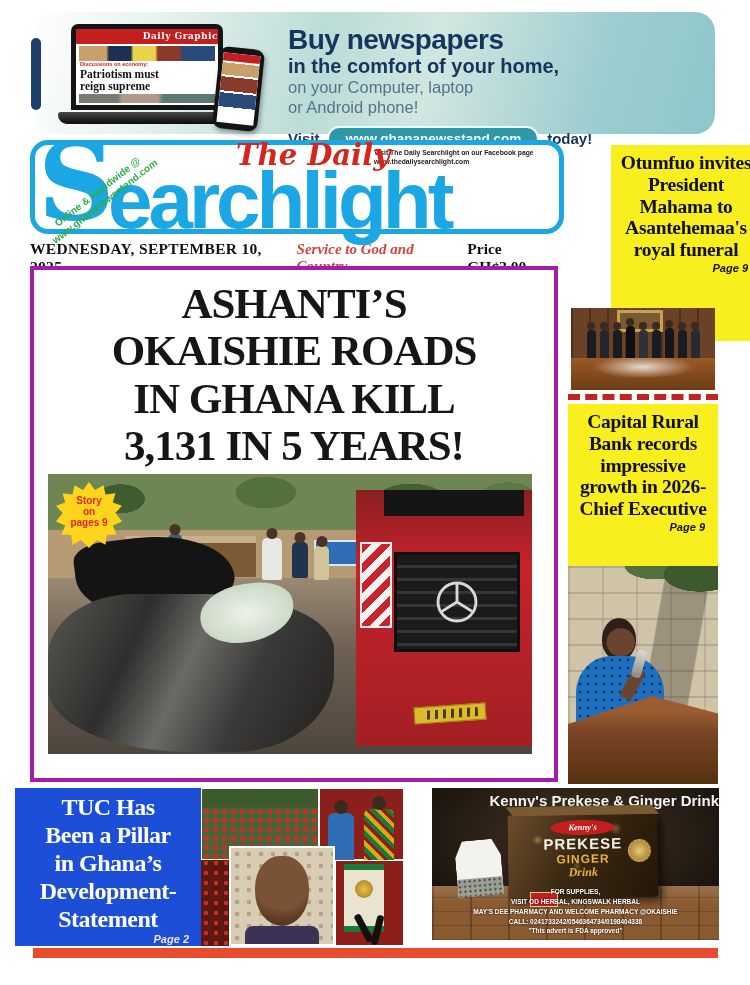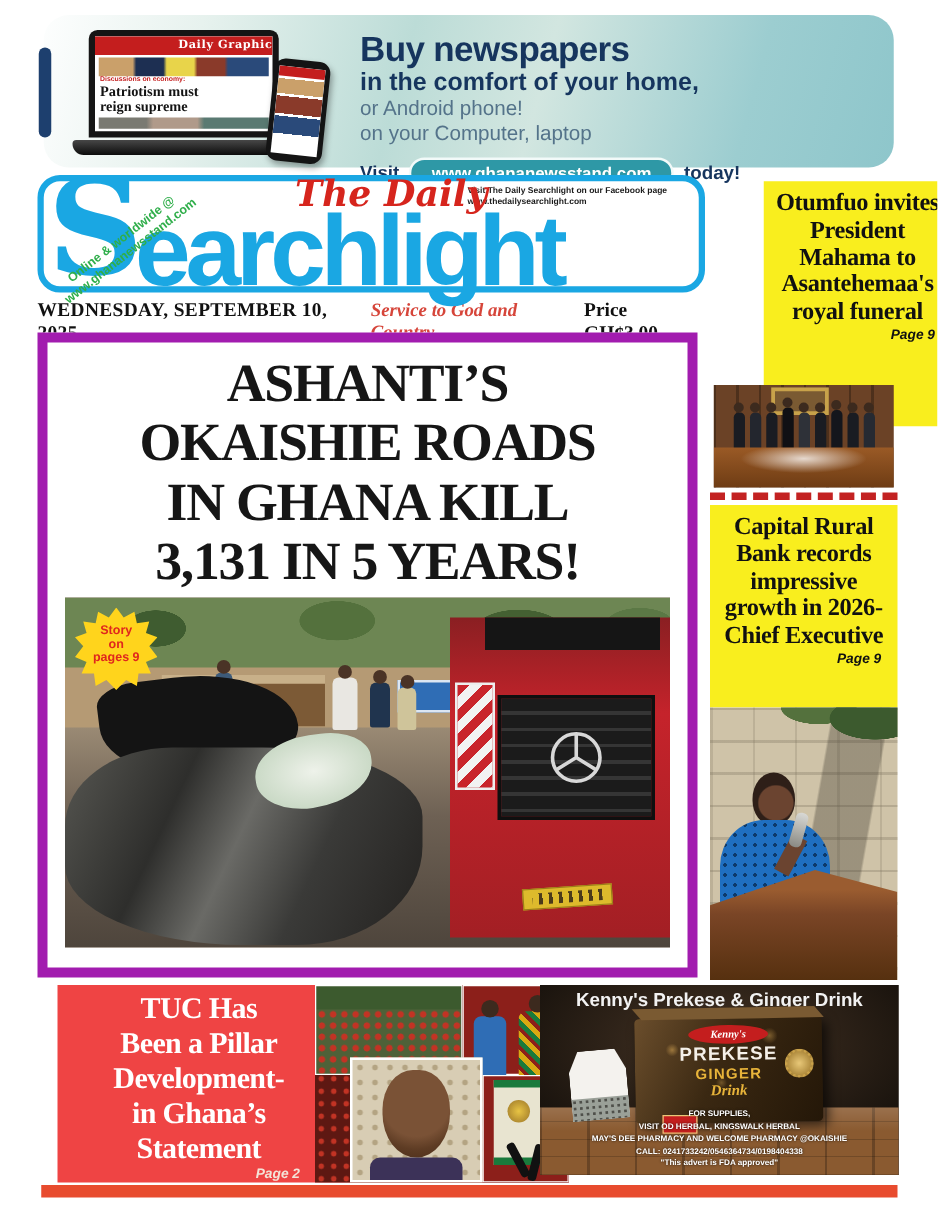--- a/index.html
+++ b/index.html
@@ -51,21 +51,21 @@
 
   
   .dateline{position:absolute;left:30px;top:240px;width:534px;display:flex;
     justify-content:space-between;align-items:baseline;}
   .dl-date{font:700 15.5px "Liberation Serif",serif;color:#111;letter-spacing:.3px;}
   .dl-motto{font:700 15px "Liberation Serif",serif;font-style:italic;color:#d6453a;}
   .dl-price{font:800 15.5px "Liberation Serif",serif;color:#111;}
 
   
   .main-box{position:absolute;left:30px;top:266px;width:528px;height:516px;box-sizing:border-box;
-    border:8px solid #a21caf;background:#fff;}
+    border:4px solid #a21caf;background:#fff;}
   .headline{margin-top:10px;text-align:center;}
   .hl-line{font:800 43px/1.1 "Liberation Serif",serif;color:#161616;letter-spacing:-1px;}
   .photo{position:absolute;left:14px;top:204px;width:484px;height:280px;overflow:hidden;background:#8a7a6a;}
   .cp-foliage{position:absolute;left:0;top:0;width:100%;height:62px;background-color:#6d8653;
     background-image:radial-gradient(40px 24px at 15% 40%,#3f5c30 0 60%,transparent 61%),
       radial-gradient(50px 26px at 45% 30%,#54713d 0 60%,transparent 61%),
       radial-gradient(60px 30px at 75% 45%,#446032 0 60%,transparent 61%),
       radial-gradient(45px 22px at 95% 35%,#5b7845 0 60%,transparent 61%);}
   .cp-structures{position:absolute;left:0;top:56px;width:100%;height:52px;background:#b59a74;}
   .shed1{position:absolute;left:16%;top:6px;width:27%;height:34px;background:#7c5a36;border-top:7px solid #c8b089;}
@@ -135,21 +135,21 @@
   .woman-body{position:absolute;left:8px;top:90px;width:88px;height:92px;border-radius:40% 40% 10% 10%;
     background-color:#1f6fc0;background-image:radial-gradient(#0d3a6b 1.3px,transparent 1.7px);background-size:8px 8px;}
   .mic{position:absolute;left:66px;top:84px;width:10px;height:28px;border-radius:4px;
     background:linear-gradient(#d8d8d4,#8a8a84);transform:rotate(16deg);z-index:2;}
   .arm{position:absolute;left:58px;top:102px;width:13px;height:32px;background:#6b4430;transform:rotate(28deg);z-index:2;}
   .podium{position:absolute;left:0;bottom:0;width:100%;height:88px;z-index:3;
     background:linear-gradient(180deg,#9a5c30 0 18%,#7a4526 40%,#56300f);
     clip-path:polygon(0 32%,56% 0,100% 20%,100% 100%,0 100%);}
 
   
-  .tuc{position:absolute;left:46px;top:788px;width:389px;height:158px;background:#ef4444;display:flex;padding-left:20px;}
+  .tuc{position:absolute;left:15px;top:788px;width:389px;height:158px;background:#1d4ed8;display:flex;}
   .tuc-text{width:186px;box-sizing:border-box;padding-top:5px;text-align:center;}
   .tuc-line{font:800 24px/1.17 "Liberation Serif",serif;color:#fff;letter-spacing:-.5px;}
   .tuc-page{text-align:right;font:800 11px "Liberation Sans",sans-serif;font-style:italic;color:#f3e3d8;padding-right:12px;}
   .tuc-collage{flex:1;position:relative;overflow:hidden;background-color:#5e1812;
     background-image:radial-gradient(#c23324 2px,transparent 2.5px);background-size:10px 10px;}
   .cg-crowd{position:absolute;left:0;top:0;width:118px;height:72px;box-sizing:border-box;border:1px solid #fff;
     background-color:#4e6138;
     background-image:linear-gradient(#3c5a2e 0 26%,transparent 27%),radial-gradient(#c23324 2.4px,transparent 2.9px);
     background-size:100% 100%,9px 9px;}
   .cg-men{position:absolute;left:118px;top:0;right:0;height:72px;box-sizing:border-box;border:1px solid #fff;background:#8c1f1a;}
@@ -175,21 +175,21 @@
   .mic1{left:24px;bottom:2px;transform:rotate(-28deg);}
   .mic2{left:38px;bottom:0;transform:rotate(14deg);}
 
   
   .kad{position:absolute;left:432px;top:788px;width:287px;height:152px;overflow:hidden;
     background:radial-gradient(220px 120px at 50% 32%,#463425,#15100b 85%);}
   .kad-wood{position:absolute;left:0;bottom:0;width:100%;height:54px;background-color:#8a5a30;
     background-image:linear-gradient(180deg,rgba(255,255,255,.14),transparent 35%),
       repeating-linear-gradient(90deg,rgba(0,0,0,.24) 0 2px,transparent 2px 38px),
       repeating-linear-gradient(0deg,rgba(0,0,0,.18) 0 1px,transparent 1px 14px);}
-  .kad-title{position:absolute;top:4px;width:100%;text-align:center;
+  .kad-title{position:absolute;top:4px;width:100%;text-align:right;
     font:800 15px "Liberation Sans",sans-serif;color:#f2f2f2;}
   .kbox{position:absolute;left:76px;top:26px;width:150px;height:84px;border-radius:4px;transform:rotate(-1deg);
     background-color:#3a2812;
     background-image:radial-gradient(8px 8px at 20% 30%,rgba(232,180,90,.5),transparent 65%),
       radial-gradient(10px 10px at 72% 18%,rgba(232,180,90,.4),transparent 65%),
       radial-gradient(7px 7px at 46% 62%,rgba(232,180,90,.32),transparent 65%),
       linear-gradient(115deg,#6b4e2c 0%,#3a2812 45%,#241708 100%);
     box-shadow:4px 4px 9px rgba(0,0,0,.65);text-align:center;}
   .kbox-top{position:absolute;left:2px;top:-8px;width:146px;height:9px;background:#7a5a32;transform:skewX(40deg);}
   .kribbon{margin:6px auto 1px;width:64px;height:15px;background:#c41e1e;border-radius:50%;
@@ -232,22 +232,22 @@
     </div>
     <div class="phone">
       <div class="phone-screen">
         <div class="ph-bar"></div>
         <div class="ph-blocks"></div>
       </div>
     </div>
     <div class="banner-text">
       <div class="bt1">Buy newspapers</div>
       <div class="bt2">in the comfort of your home,</div>
+      <div class="bt3">on your Computer, laptop</div>
       <div class="bt3">or Android phone!</div>
-      <div class="bt3">on your Computer, laptop</div>
       <div class="visit-row">
         <span class="visit-label">Visit</span>
         <span class="url-pill">www.ghananewsstand.com</span>
         <span class="today-label">today!</span>
       </div>
     </div>
   </div>
 
   <div class="masthead">
     <div class="md-s">S</div>
@@ -341,22 +341,22 @@
     <div class="woman-body"></div>
     <div class="arm"></div>
     <div class="mic"></div>
     <div class="podium"></div>
   </div>
 
   <div class="tuc">
     <div class="tuc-text">
       <div class="tuc-line">TUC Has</div>
       <div class="tuc-line">Been a Pillar</div>
+      <div class="tuc-line">in Ghana’s</div>
       <div class="tuc-line">Development-</div>
-      <div class="tuc-line">in Ghana’s</div>
       <div class="tuc-line">Statement</div>
       <div class="tuc-page">Page 2</div>
     </div>
     <div class="tuc-collage">
       <div class="cg-crowd"></div>
       <div class="cg-men">
         <div class="man-blue"></div>
         <div class="man-kente"></div>
       </div>
       <div class="cg-banner">

